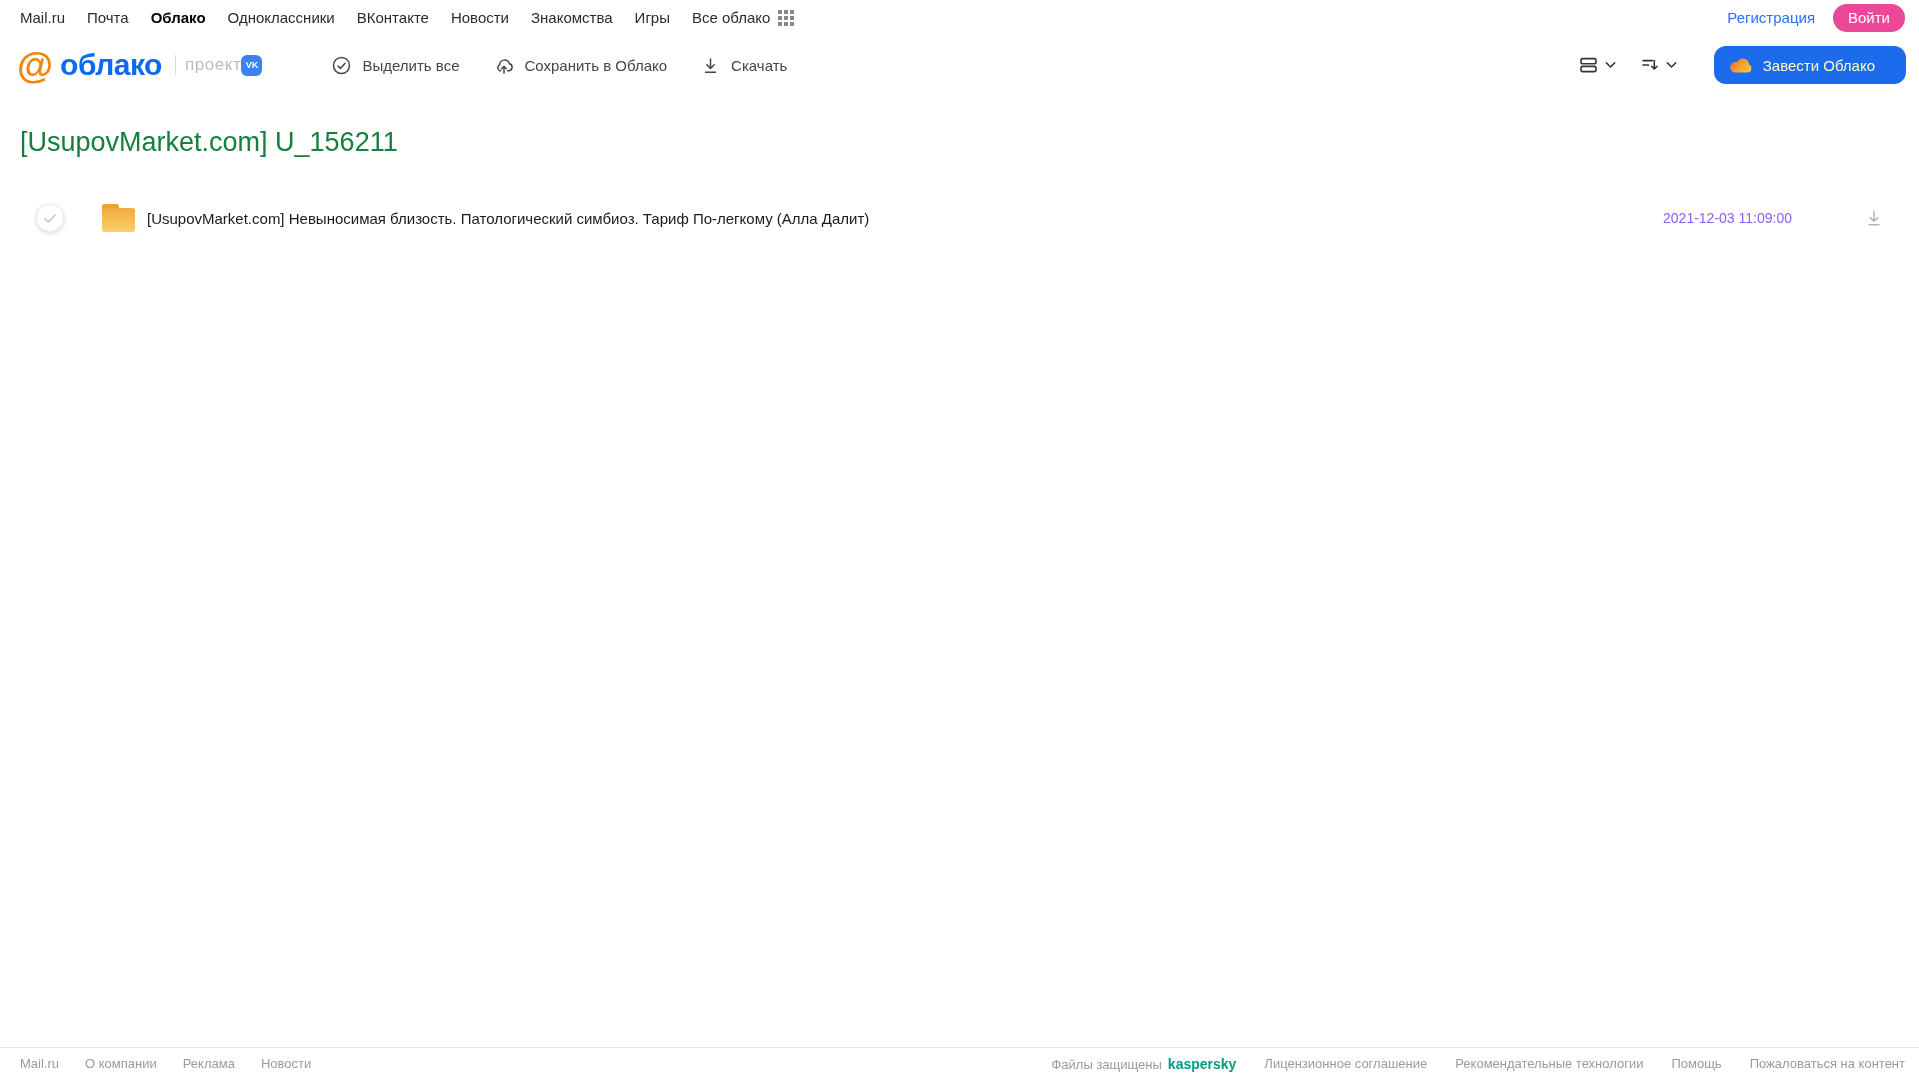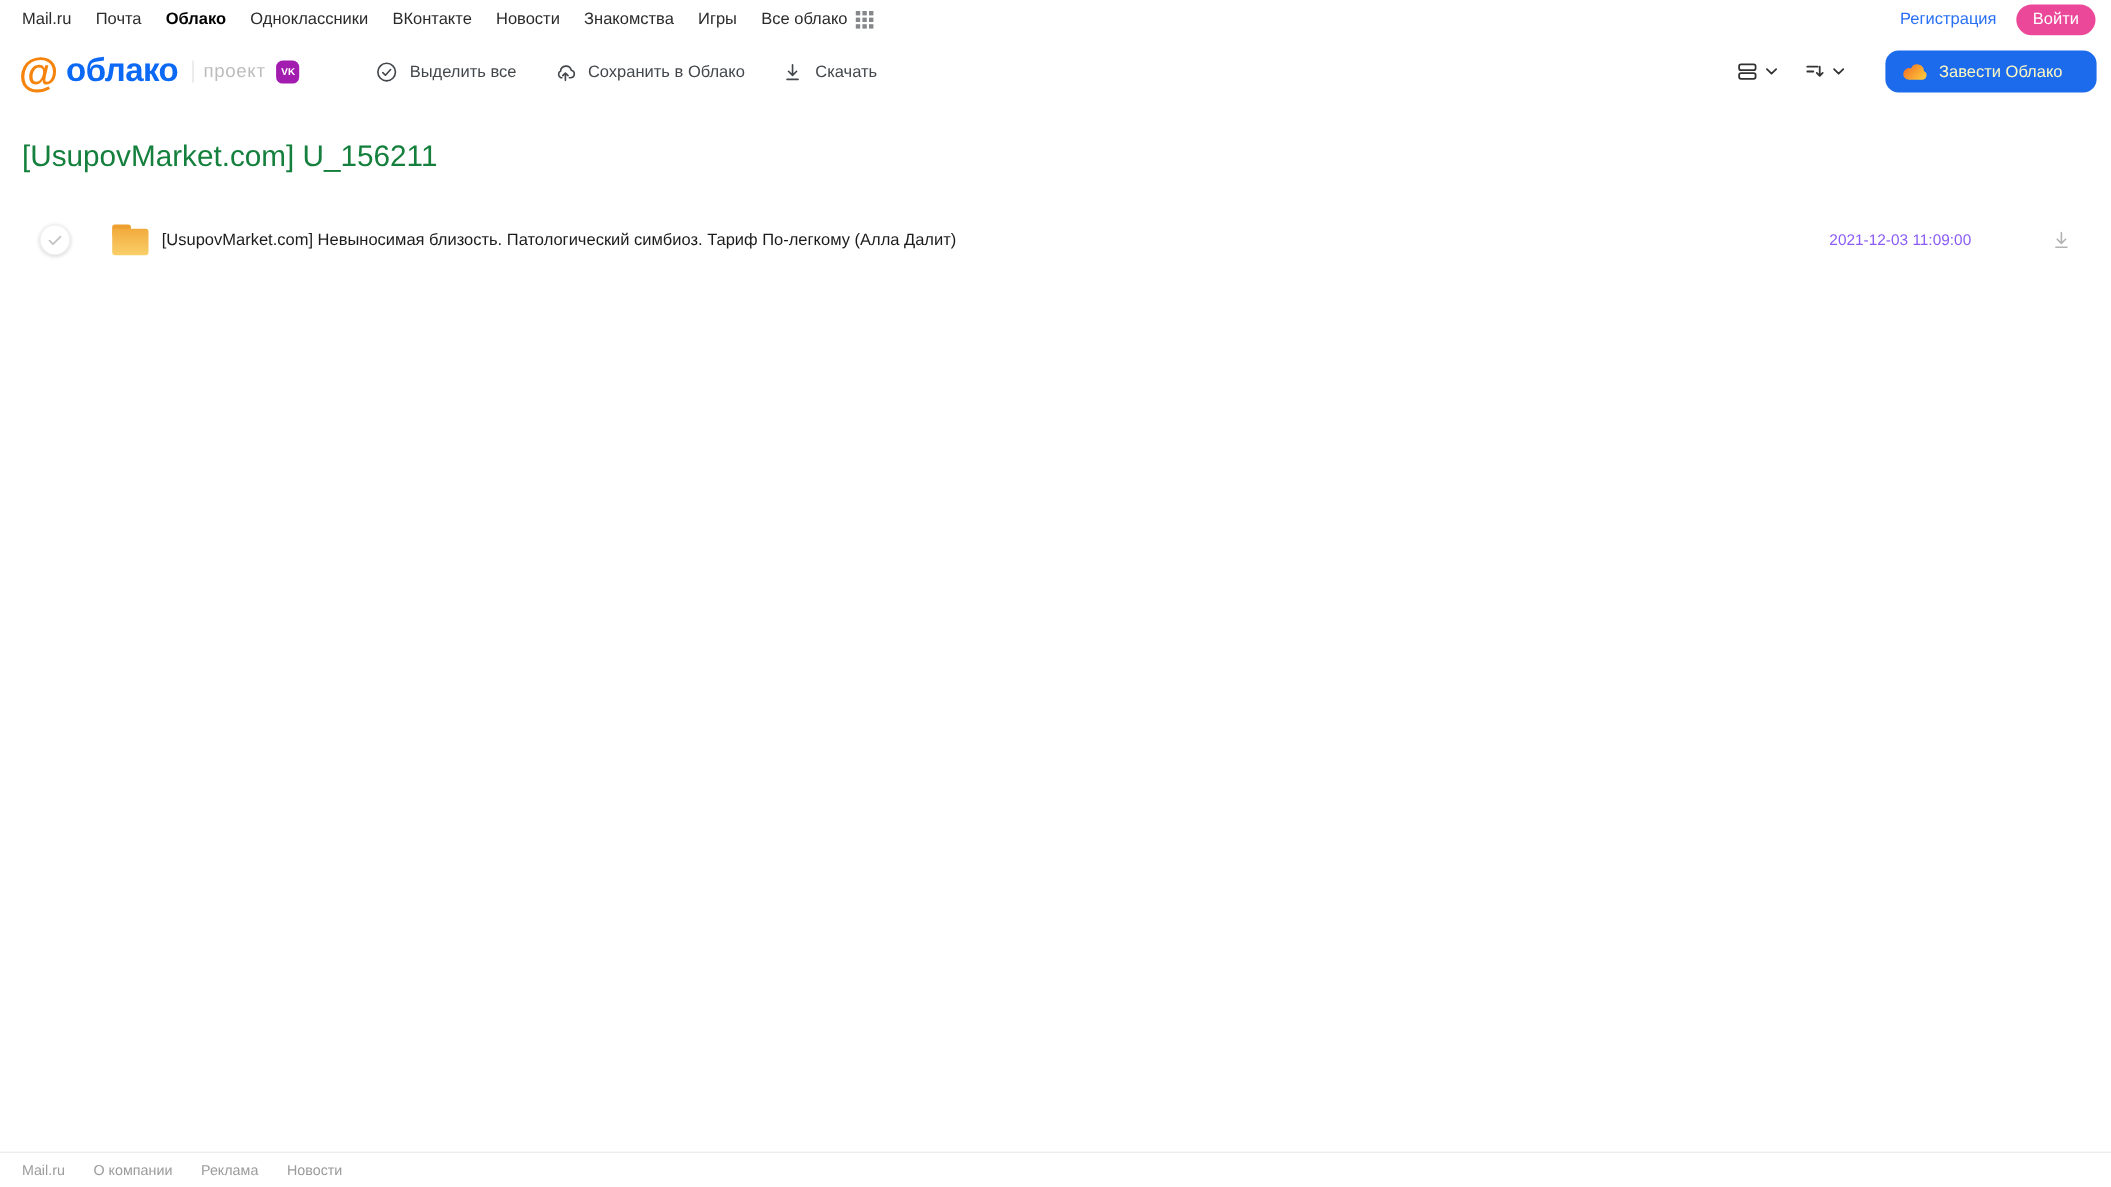--- a/index.html
+++ b/index.html
@@ -31,23 +31,23 @@
     padding:5px 15px 6px; font-size:15px; cursor:pointer;
     font-family:"Liberation Sans", sans-serif;
   }
 
   
   .cloudbar { height:64px; flex:0 0 64px; display:flex; align-items:center; padding:0 13px 0 17px; }
   .logo { display:flex; align-items:center; cursor:pointer; }
   .logo .at { color:#f5830c; font-size:37px; font-weight:700; line-height:1; margin-right:7px; }
   .logo-text { color:#0b69f5; font-size:30px; font-weight:600; letter-spacing:-0.5px; }
   .logo-div { width:1px; height:20px; background:#dcdcdc; margin:0 9px 0 13px; }
-  .project { color:#bdbdbd; font-size:17px; letter-spacing:0.6px; margin-right:10px; }
+  .project { color:#bdbdbd; font-size:17px; letter-spacing:0.6px; margin-right:0; }
   .vk-badge {
-    width:21px; height:21px; border-radius:6px; background:#a21caf; color:#fff;
+    width:21px; height:21px; border-radius:6px; background:#3b82f6; color:#fff;
     font-size:9px; font-weight:700; display:flex; align-items:center; justify-content:center;
   }
   .toolbar { display:flex; align-items:center; gap:34px; margin-left:70px; }
   .tool-btn {
     display:flex; align-items:center; gap:11px; background:none; border:none; padding:0;
     font-size:15px; color:#43474b; cursor:pointer; font-family:"Liberation Sans", sans-serif;
   }
   .header-right { margin-left:auto; display:flex; align-items:center; gap:24px; }
   .icon-btn { display:flex; align-items:center; gap:6px; background:none; border:none; padding:0; cursor:pointer; }
   .get-cloud-btn {
@@ -236,13 +236,23 @@
   </div>
 </main>
 
 <footer>
   <div class="f-left">
     <a>Mail.ru</a>
     <a>О компании</a>
     <a>Реклама</a>
     <a>Новости</a>
   </div>
+  <div class="f-right">
+    <span class="kasp-unit">
+      <span>Файлы защищены</span>
+      <a class="kasp">kaspersky</a>
+    </span>
+    <a>Лицензионное соглашение</a>
+    <a>Рекомендательные технологии</a>
+    <a>Помощь</a>
+    <a>Пожаловаться на контент</a>
+  </div>
 </footer>
 
 </body></html>

